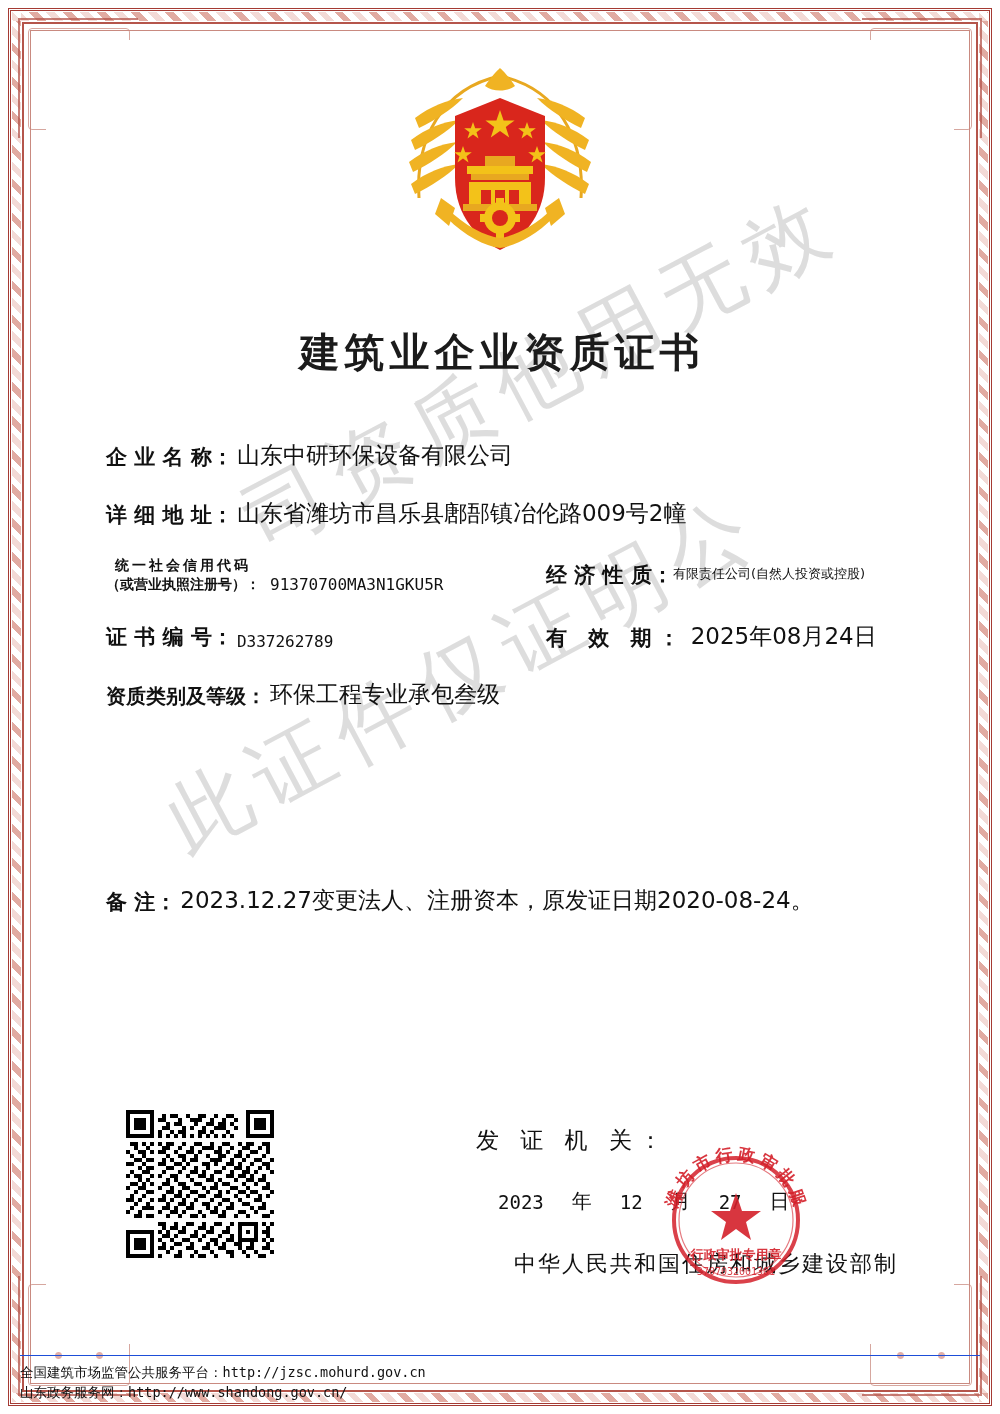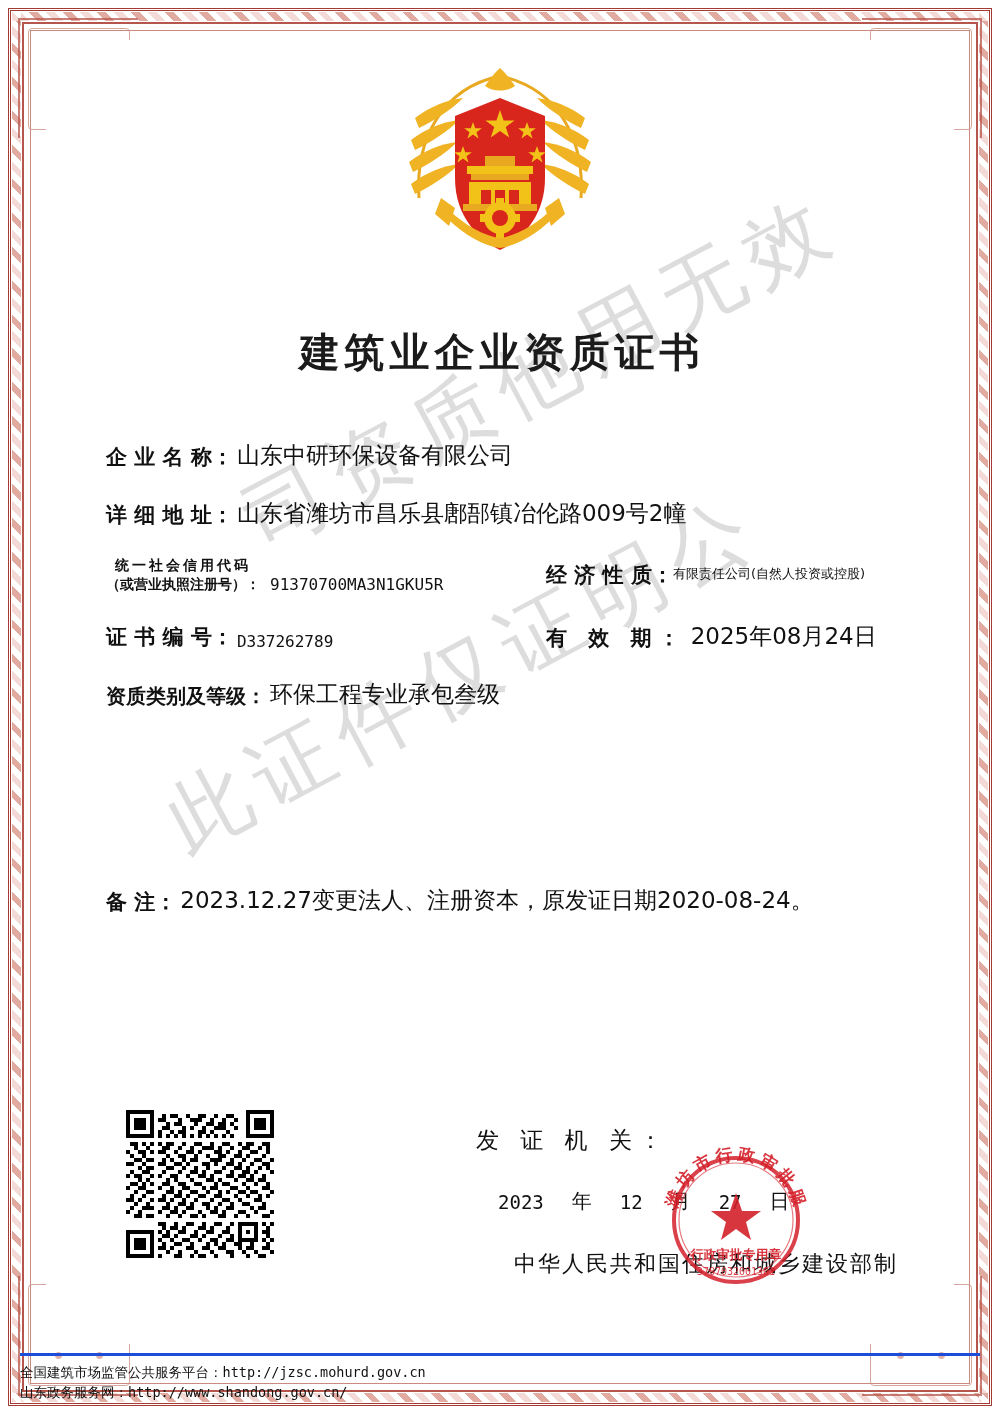--- a/index.html
+++ b/index.html
@@ -205,21 +205,21 @@
   
   .seal{
     position:absolute;left:605px;top:1095px;
     width:170px;height:170px;
     pointer-events:none;
   }
 
   
   .footer{
     position:absolute;left:20px;bottom:12px;right:20px;
-    border-top:3px solid #1d4ed8;
+    border-top:1px solid #1d4ed8;
     padding-top:6px;
     font-family:"DejaVu Sans Mono", monospace;
     font-size:13.5px;
     color:#111;
     line-height:20px;
   }
 </style>
 </head>
 <body>
 

